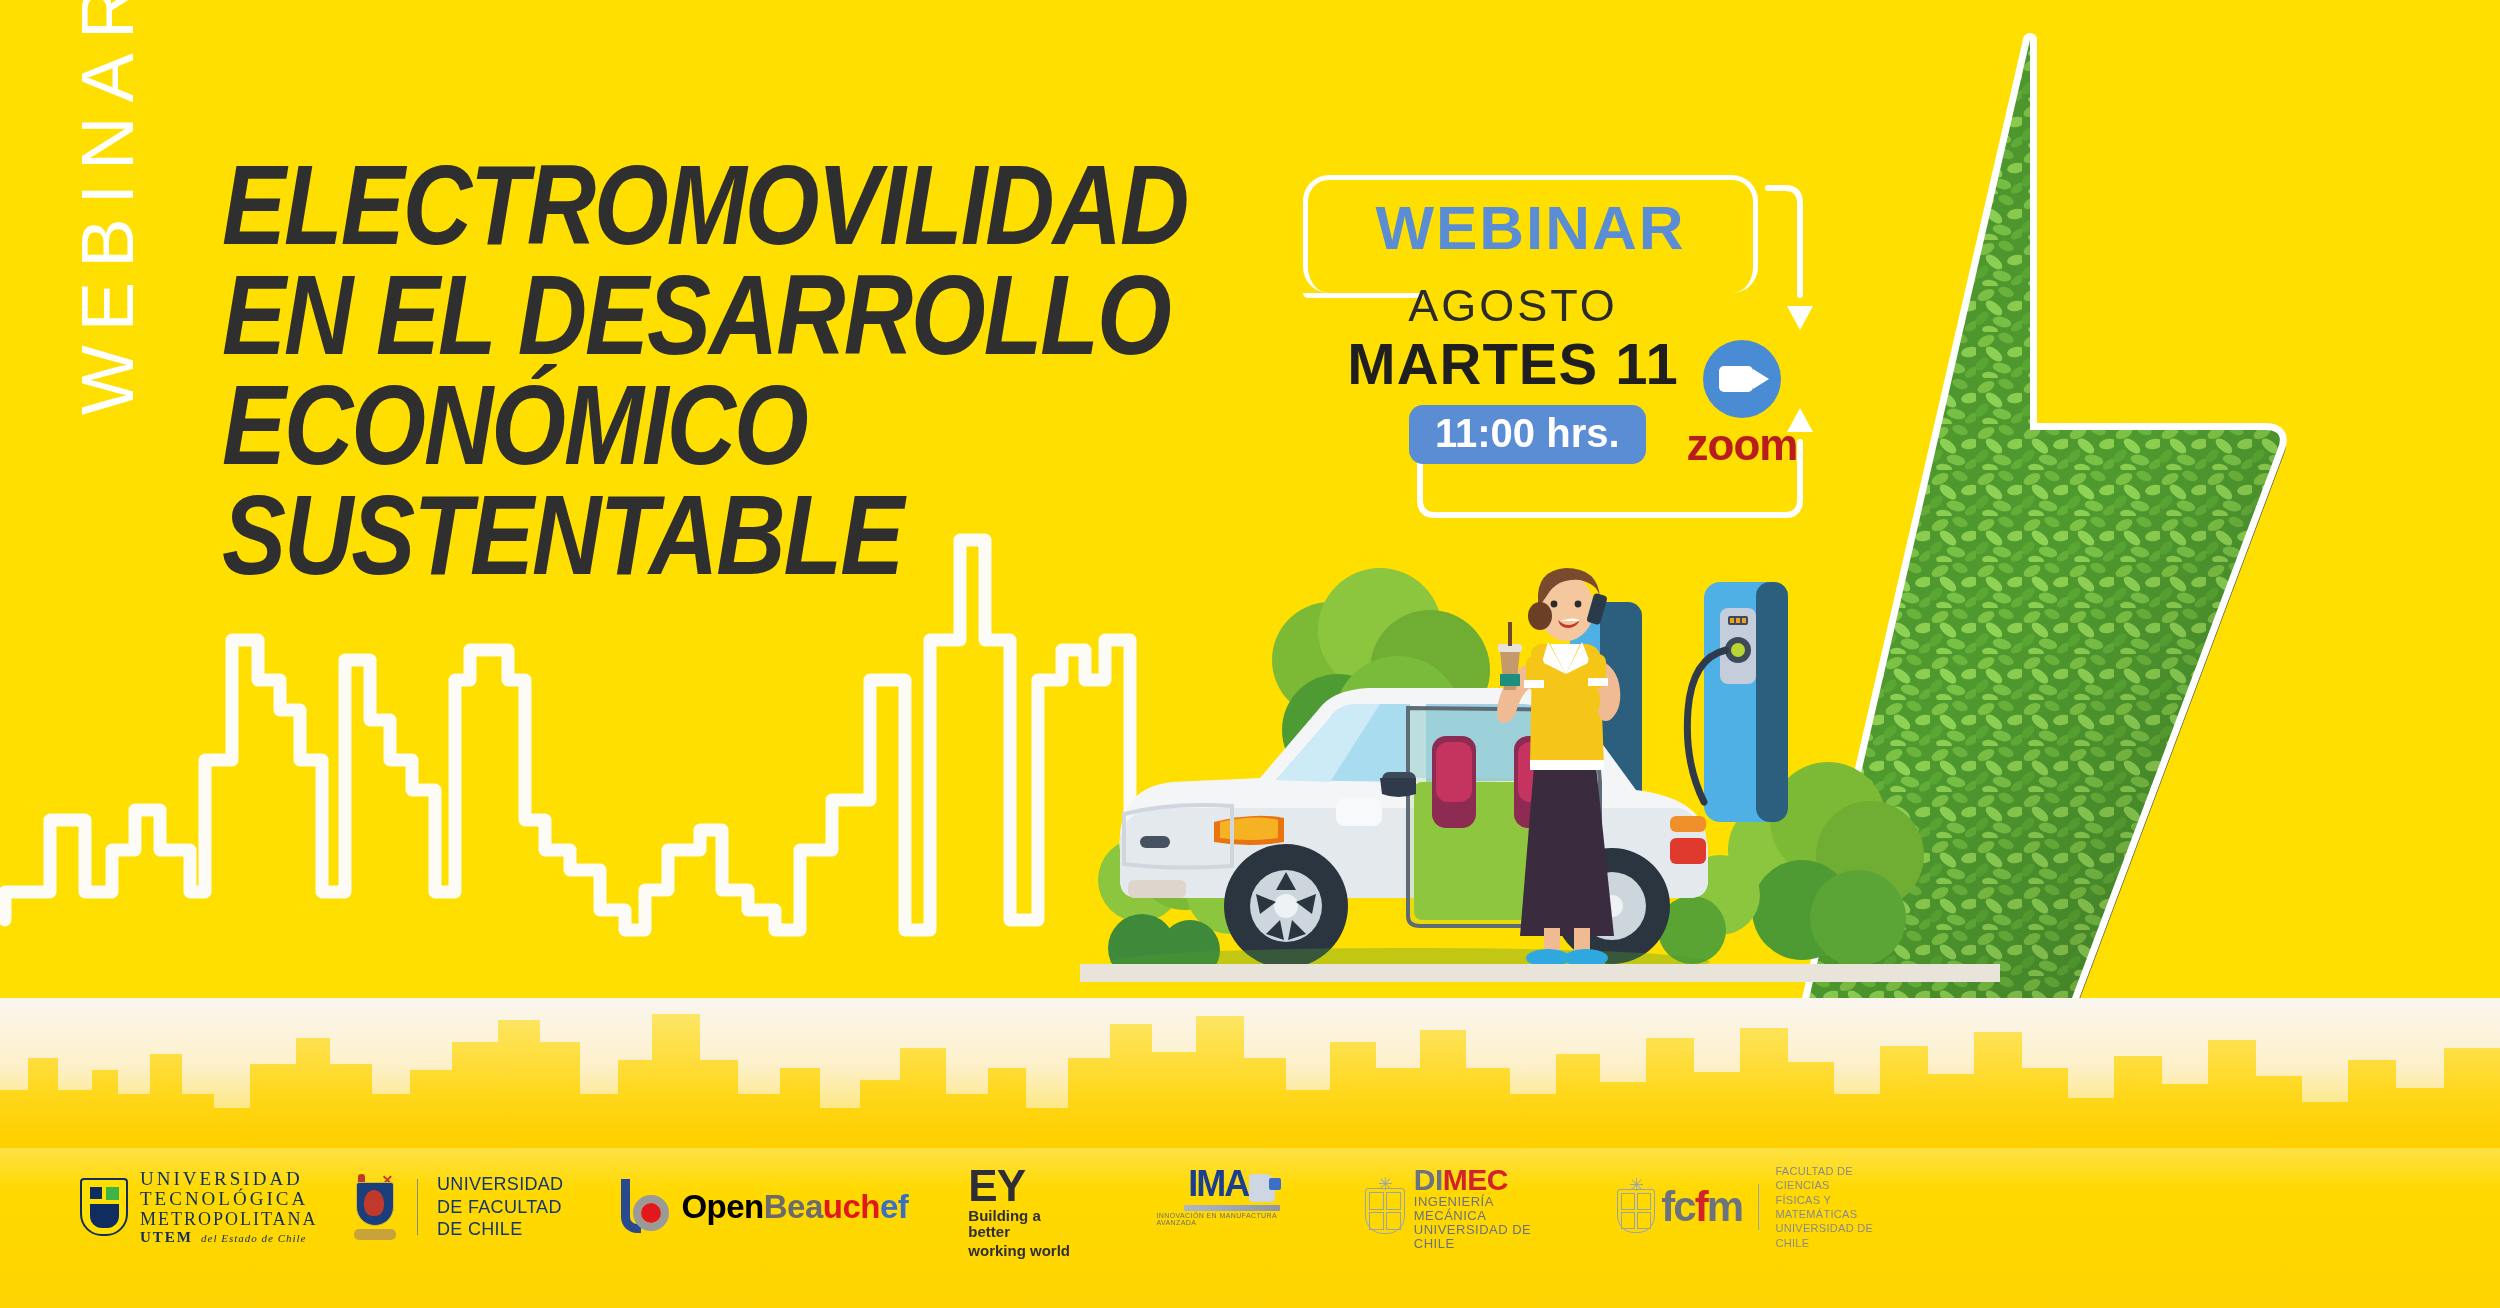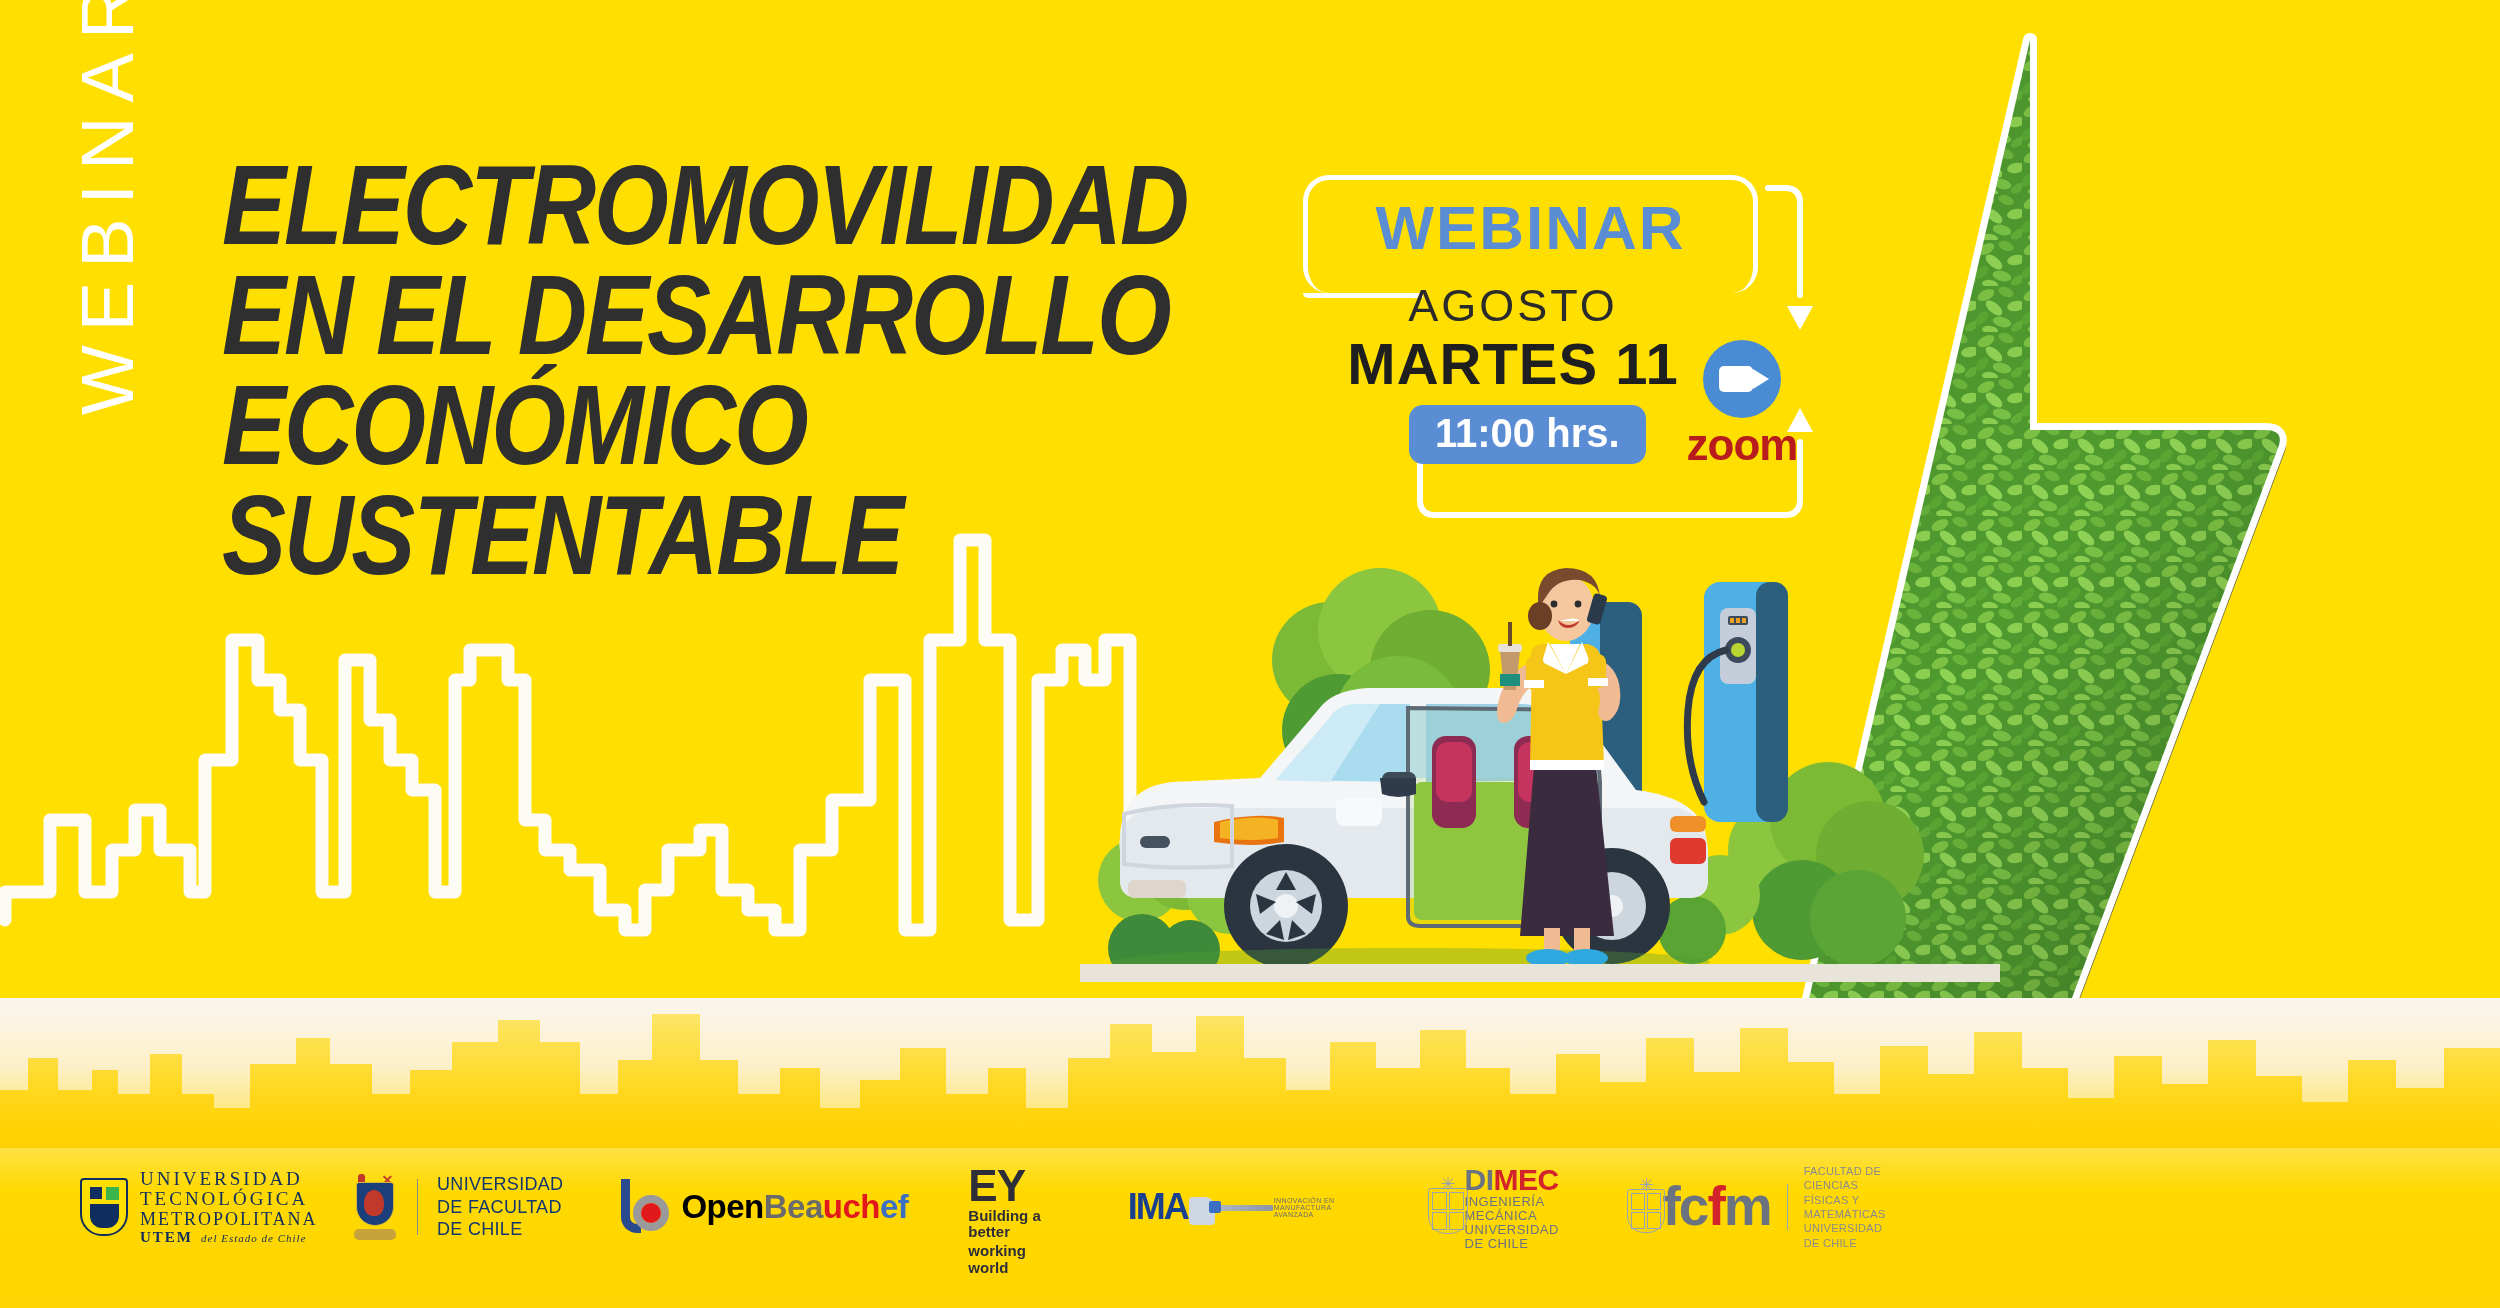--- a/index.html
+++ b/index.html
@@ -171,21 +171,21 @@
   .obc .dot{position:absolute;left:22px;top:24px;width:20px;height:20px;border-radius:50%;background:#e2191c;}
   .obc .word{font-size:33px;font-weight:bold;letter-spacing:-0.5px;}
   .obc .c1{color:#000000;} .obc .c2{color:#6b6b6b;} .obc .c3{color:#e2191c;} .obc .c4{color:#3b6fc4;}
 
   
   .ey{flex-direction:column;align-items:flex-start;margin-left:60px;gap:2px;}
   .ey .big{font-size:44px;font-weight:bold;color:#2e2e38;line-height:0.9;letter-spacing:-1px;}
   .ey .sub{font-size:15px;font-weight:bold;color:#2e2e38;line-height:1.12;}
 
   
-  .ima{flex-direction:row;align-items:center;margin-left:78px;gap:1px;}
+  .ima{flex-direction:column;align-items:center;margin-left:78px;gap:1px;}
   .ima .row{display:flex;align-items:flex-end;gap:1px;}
   .ima .letters{font-size:36px;font-weight:bold;color:#1b3f8f;letter-spacing:-2px;line-height:1;}
   .ima .arm{width:26px;height:28px;background:#cfd6e3;border-radius:4px 10px 4px 4px;position:relative;}
   .ima .arm::after{content:"";position:absolute;right:-6px;top:4px;width:12px;height:12px;background:#3b6fc4;border-radius:2px;}
   .ima .bar{width:96px;height:6px;background:linear-gradient(90deg,#b0b7c4,#8e96a5);margin-top:2px;border-radius:1px;}
   .ima .cap{font-size:7px;color:#6e6e6e;letter-spacing:0.4px;}
 
   
   .dimec{gap:8px;margin-left:54px;}
   .dimec .crest{width:48px;height:62px;position:relative;}
@@ -205,21 +205,21 @@
   
   .fcfm{gap:8px;margin-left:50px;}
   .fcfm .crest{width:44px;height:60px;position:relative;}
   .fcfm .box{position:absolute;left:3px;top:12px;width:38px;height:44px;border:1.5px solid #9aa3b0;border-radius:3px 3px 17px 17px;}
   .fcfm .box i{position:absolute;border:0.8px solid #9aa3b0;display:block;}
   .fcfm .q1{left:3px;top:3px;width:14px;height:17px;}
   .fcfm .q2{left:19px;top:3px;width:14px;height:17px;}
   .fcfm .q3{left:3px;top:22px;width:14px;height:17px;}
   .fcfm .q4{left:19px;top:22px;width:14px;height:17px;}
   .fcfm .star{position:absolute;left:14px;top:0px;width:16px;height:16px;color:#9aa3b0;font-size:18px;line-height:16px;text-align:center;}
-  .fcfm .word{font-size:55px;font-weight:bold;letter-spacing:-2px;line-height:0.9;}
+  .fcfm .word{font-size:42px;font-weight:bold;letter-spacing:-2px;line-height:0.9;}
   .fcfm .word .g{color:#6b7280;} .fcfm .word .r{color:#d2232a;}
   .fcfm .rule{width:1.5px;height:46px;background:#9aa3b0;margin:0 8px;}
   .fcfm .sub{font-size:11px;color:#8a8a8a;line-height:1.3;letter-spacing:0.3px;}
 </style>
 </head>
 <body>
 
 <div class="poster">
 
   <div class="vert-webinar">WEBINAR</div>

